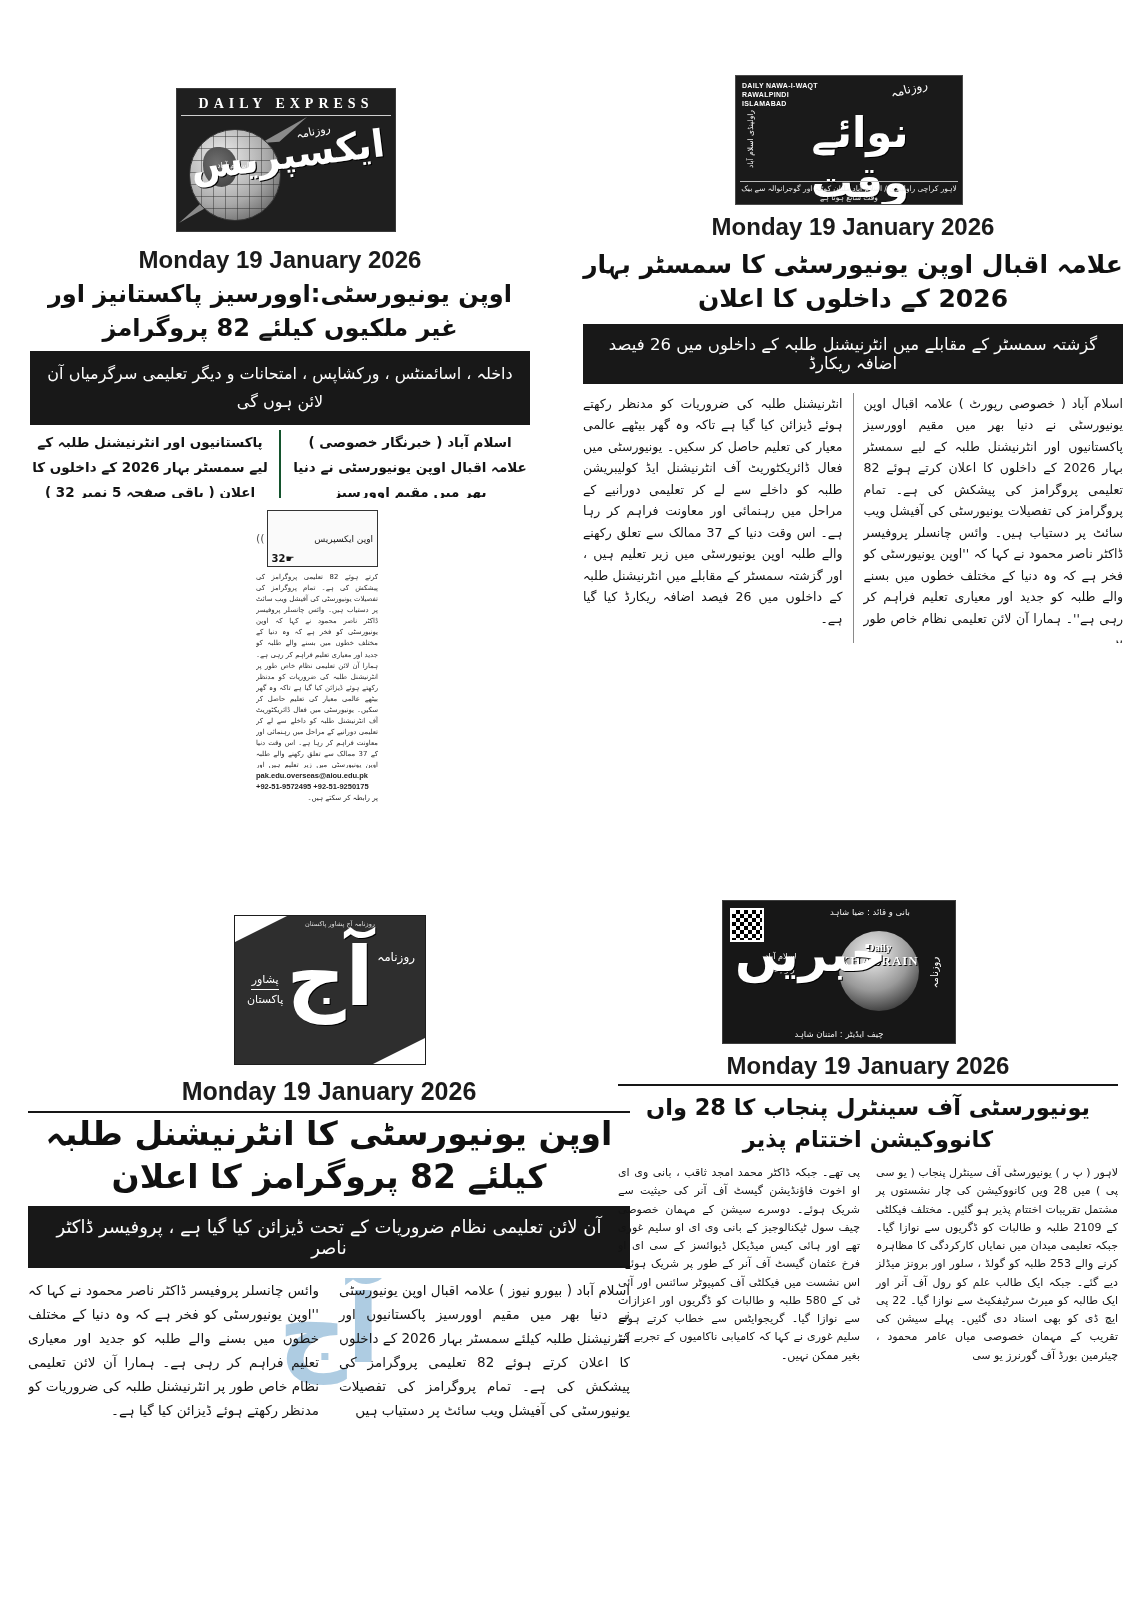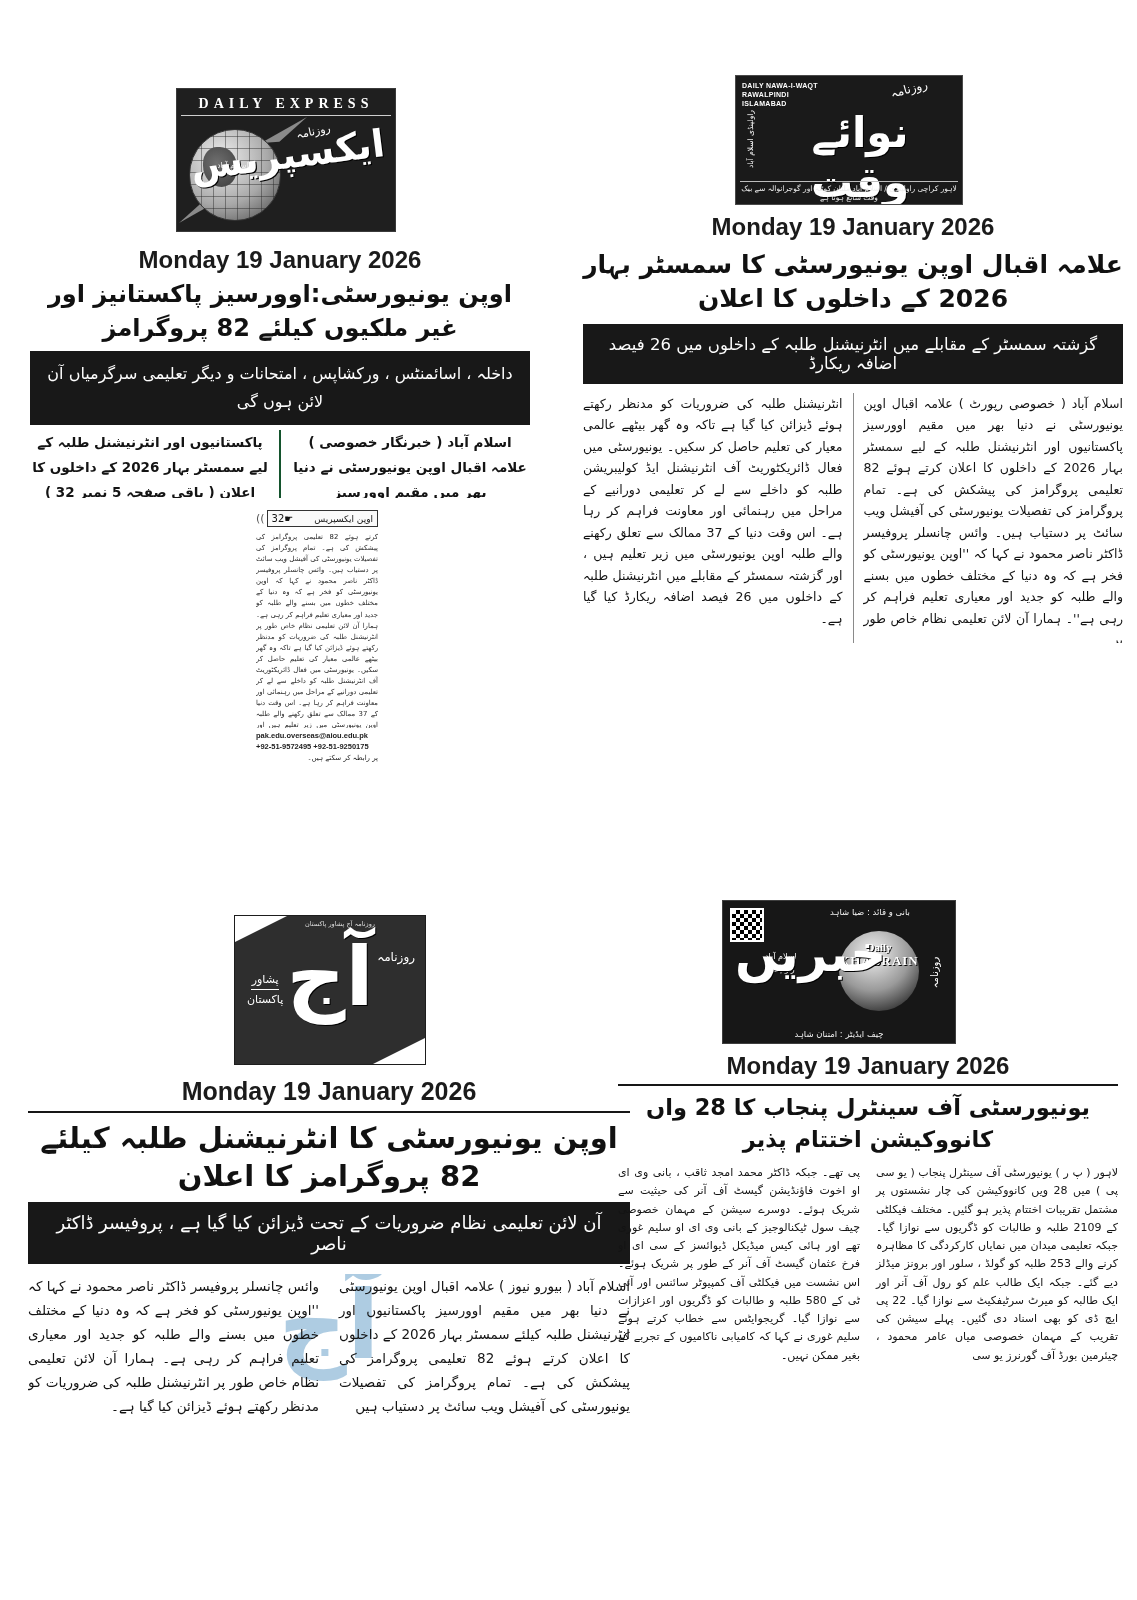--- a/index.html
+++ b/index.html
@@ -41,21 +41,21 @@
   .ex-bar{font-size:16px;line-height:1.75;padding:9px 13px;margin-top:6px;}
   .ex-lead{direction:rtl;display:flex;margin-top:5px;font-size:13.5px;font-weight:600;line-height:1.85;
            height:68px;overflow:hidden;}
   .ex-lead .col-r{flex:1;padding-left:9px;border-left:2px solid #14532d;text-align:center;}
   .ex-lead .col-l{flex:1;padding-right:9px;text-align:center;}
   .ex-cont{margin-top:12px;margin-left:226px;width:122px;}
   .ex-cont-headrow{display:flex;align-items:center;}
   .ex-cont-marks{font-size:11px;color:#555;margin-right:2px;}
   .ex-cont-box{flex:1;display:flex;direction:rtl;justify-content:space-between;align-items:center;
                border:1px solid #333;background:#fafafa;font-size:9px;padding:2px 4px;}
-  .ex-cont-pageno{font-weight:normal;font-size:10px;}
+  .ex-cont-pageno{font-weight:bold;font-size:10px;margin-top:40px;}
   .ex-hand{font-size:10px;}
   .ex-cont-body{margin-top:5px;direction:rtl;text-align:justify;font-size:6.9px;line-height:1.6;color:#2a2a2a;
                 max-height:196px;overflow:hidden;}
   .ex-contact{direction:rtl;font-size:7px;color:#222;margin-top:2px;line-height:1.5;}
   .ex-contact .latin{direction:ltr;display:block;font-family:"Liberation Sans",sans-serif;font-weight:bold;font-size:7.5px;}
 
   
   .clip-nawa{left:583px;top:75px;width:540px;}
   .nw-logo{width:226px;height:128px;margin-left:152px;background:#1a1a1a;border:1px solid #4a4a4a;
            position:relative;color:#fff;overflow:hidden;}
@@ -82,21 +82,21 @@
   .aj-wedge-tl{position:absolute;left:0;top:0;width:0;height:0;border-top:26px solid #fff;border-right:52px solid transparent;}
   .aj-wedge-br{position:absolute;right:0;bottom:0;width:0;height:0;border-bottom:26px solid #fff;border-left:52px solid transparent;}
   .aj-top-line{position:absolute;top:4px;left:54px;right:34px;direction:rtl;font-size:6.5px;color:#dcdcdc;text-align:center;}
   .aj-roznama{position:absolute;right:10px;top:34px;font-size:12px;}
   .aj-name{position:absolute;left:0;right:0;top:18px;text-align:center;font-size:82px;font-weight:bold;line-height:1.05;
            text-shadow:1px 1px 0 #000;}
   .aj-city{position:absolute;left:12px;top:56px;font-size:11px;text-align:center;line-height:1.4;}
   .aj-city .mini-rule{border-top:1px solid #fff;width:28px;margin:2px auto;}
   .aj-date{font-size:25px;margin-top:12px;}
   .aj-rule{margin-top:5px;}
-  .aj-headline{font-size:29px;line-height:1.3;margin-top:7px;}
+  .aj-headline{font-size:33px;line-height:1.3;}
   .aj-bar{font-size:18px;padding:10px 8px;margin-top:7px;}
   .aj-body{position:relative;margin-top:10px;font-size:13.5px;line-height:1.78;height:238px;gap:20px;}
   .aj-body .col{position:relative;z-index:1;}
   .aj-watermark{position:absolute;left:50%;top:4px;transform:translateX(-50%);font-size:95px;line-height:1;
                 color:rgba(108,163,203,.55);z-index:0;font-weight:bold;}
 
   
   .clip-khabrain{left:618px;top:900px;width:500px;}
   .kb-logo{width:232px;height:142px;margin-left:104px;background:#171717;border:1px solid #3e3e3e;
            position:relative;color:#fff;overflow:hidden;}

